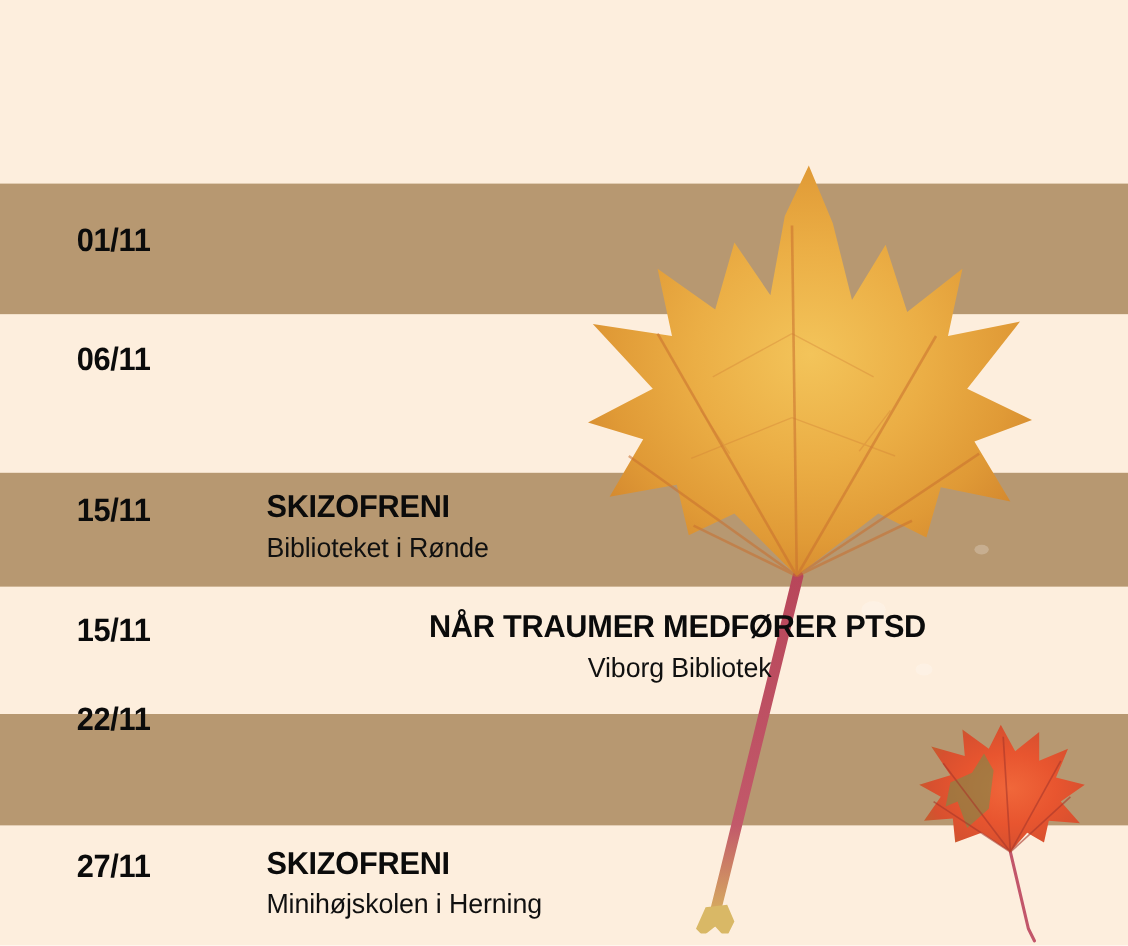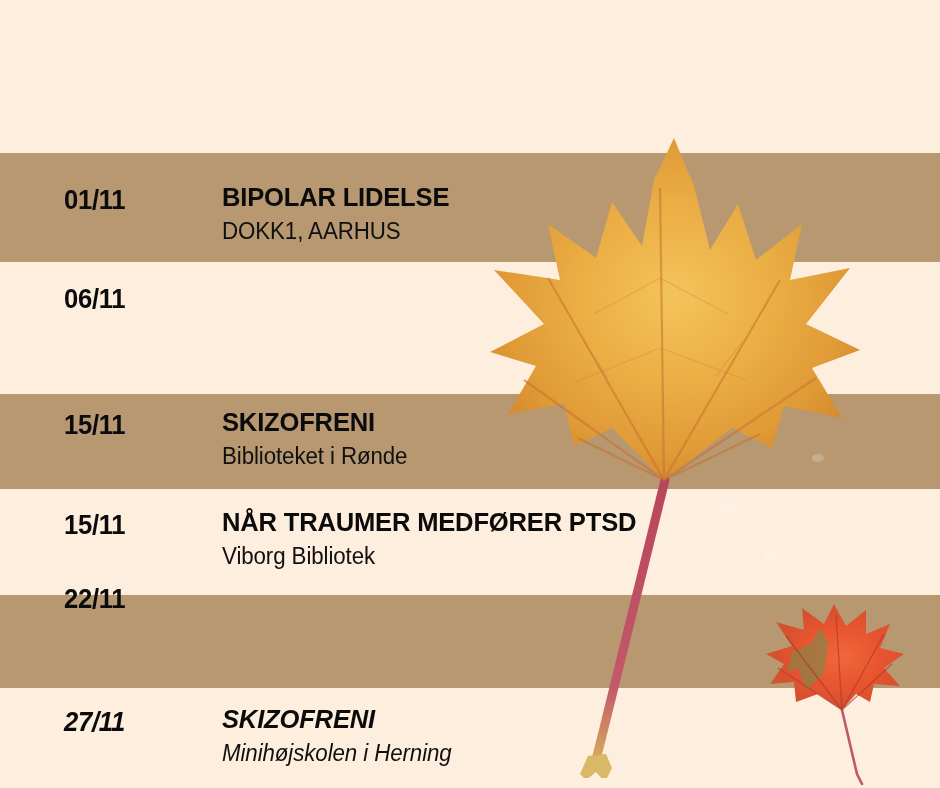--- a/index.html
+++ b/index.html
@@ -232,51 +232,47 @@
         <path d="M80 108 L130 62"></path>
       </g>
     </svg>
   </div>
 
 
   <div class="rows">
 
     <div class="row" style="top:153px;height:109px;">
       <div class="date" style="top:32px;">01/11</div>
-      <div class="body" style="top:27px;">
-        <div class="event-title">BIPOLAR LIDELSE</div>
-        <div class="event-venue">DOKK1, AARHUS</div>
-      </div>
     </div>
 
     <div class="row" style="top:262px;height:132px;padding-left:47px;">
       <div class="date" style="top:22px;">06/11</div>
     </div>
 
     <div class="row" style="top:394px;height:95px;">
       <div class="date" style="top:16px;">15/11</div>
       <div class="body" style="top:11px;">
         <div class="event-title">SKIZOFRENI</div>
         <div class="event-venue">Biblioteket i Rønde</div>
       </div>
     </div>
 
     <div class="row" style="top:489px;height:106px;">
       <div class="date" style="top:21px;">15/11</div>
-      <div class="body" style="top:16px;">
+      <div class="body" style="top:16px;text-align:center;">
         <div class="event-title">NÅR TRAUMER MEDFØRER PTSD</div>
         <div class="event-venue">Viborg Bibliotek</div>
       </div>
     </div>
 
     <div class="row" style="top:568px;height:93px;">
       <div class="date" style="top:16px;">22/11</div>
     </div>
 
-    <div class="row" style="top:688px;height:100px;font-style:italic;">
+    <div class="row" style="top:688px;height:100px;">
       <div class="date" style="top:19px;">27/11</div>
       <div class="body" style="top:14px;">
         <div class="event-title">SKIZOFRENI</div>
         <div class="event-venue">Minihøjskolen i Herning</div>
       </div>
     </div>
 
   </div>
 </div>
 

